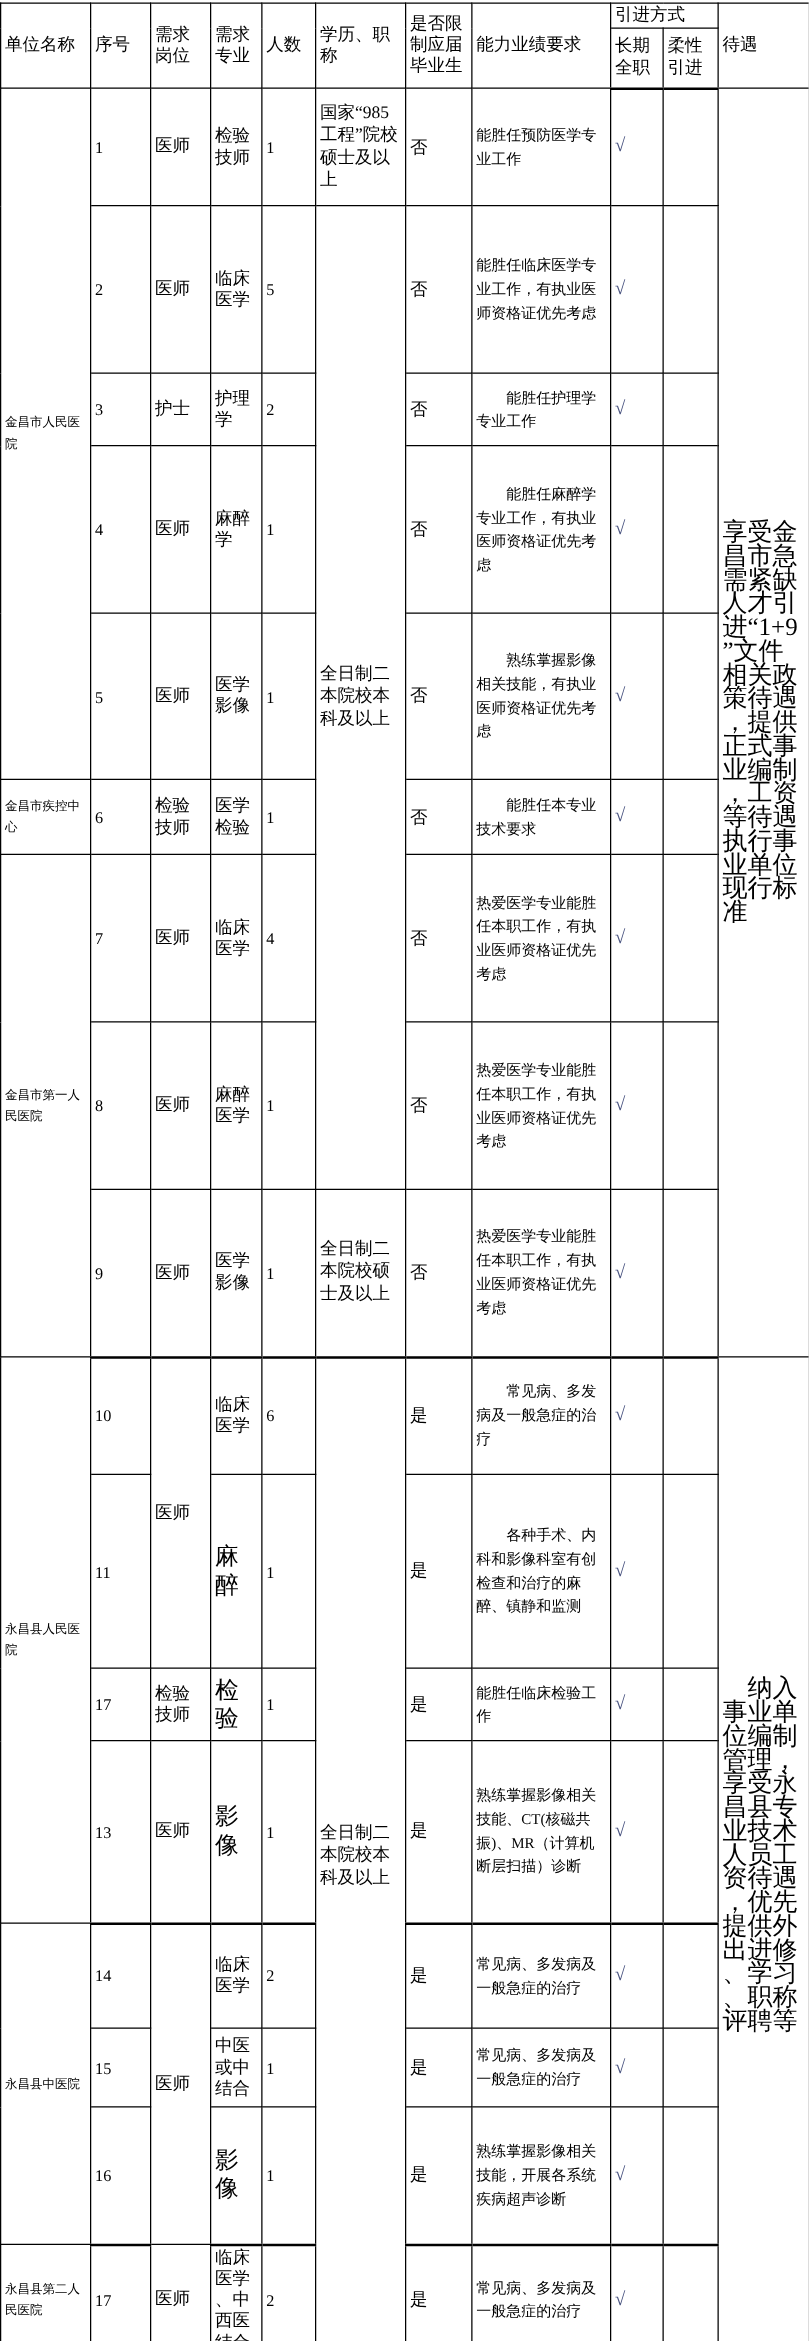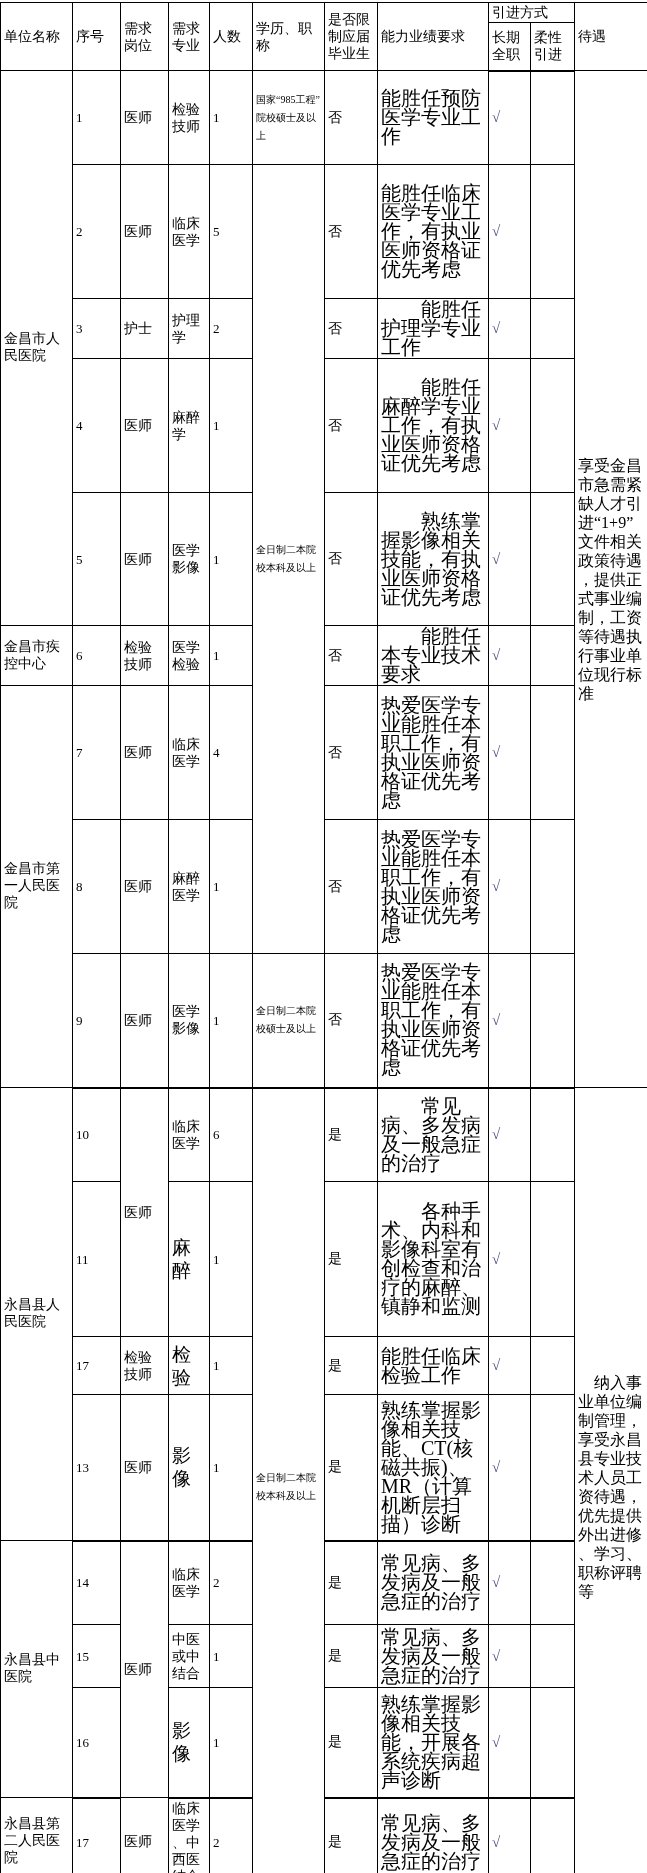--- a/index.html
+++ b/index.html
@@ -3,31 +3,31 @@
 <meta charset="utf-8">
 <style>
   html,body{margin:0;padding:0;background:#ffffff;}
   #screen{position:relative;width:647px;height:1873px;overflow:hidden;background:#ffffff;
           font-family:"Liberation Serif","DejaVu Serif",serif;color:#000;}
   table.sheet{border-collapse:collapse;table-layout:fixed;width:647px;margin-top:2px;}
   table.sheet td, table.sheet th{border:1.5px solid #000;vertical-align:middle;
       padding:1px 3px;overflow:hidden;font-weight:normal;text-align:left;
       word-break:normal;}
   
-  .c-unit{font-size:14px;line-height:17px;padding:1px 2px;font-family:Liberation Mono, monospace;}
+  .c-unit{font-size:10px;line-height:17px;padding:1px 2px;}
   .c-seq{font-size:13px;line-height:15px;}
   .c-post{font-size:14px;line-height:17px;}
   .c-major{font-size:14px;line-height:17px;line-break:anywhere;word-break:break-all;padding:1px 3px;}
   .c-major.big{font-size:19px;line-height:23px;}
   .c-count{font-size:13px;line-height:15px;}
-  .c-degree{font-size:10px;line-height:18px;line-break:anywhere;word-break:break-all;}
+  .c-degree{font-size:14px;line-height:18px;line-break:anywhere;word-break:break-all;}
   .c-fresh{font-size:14px;}
-  .c-ability{font-size:20px;line-height:19px;padding:1px 2px;margin-top:40px;}
+  .c-ability{font-size:12px;line-height:19px;padding:1px 2px;margin-top:40px;}
   .c-check{font-size:15px;color:#4a5480;padding-left:5px;}
-  .c-treat{font-size:16px;line-height:19px;line-break:anywhere;word-break:break-all;padding:1px 2px;}
+  .c-treat{font-size:20px;line-height:19px;line-break:anywhere;word-break:break-all;padding:1px 2px;}
   thead th{font-size:14px;line-height:17px;}
   tr.hsplit th{vertical-align:middle;margin-left:28px;}
   
   tr.thick td{border-bottom-width:2.5px;}
   thead tr.hsplit th{border-bottom-width:2.5px;}
 </style>
 </head>
 <body>
 
 <div id="screen">

